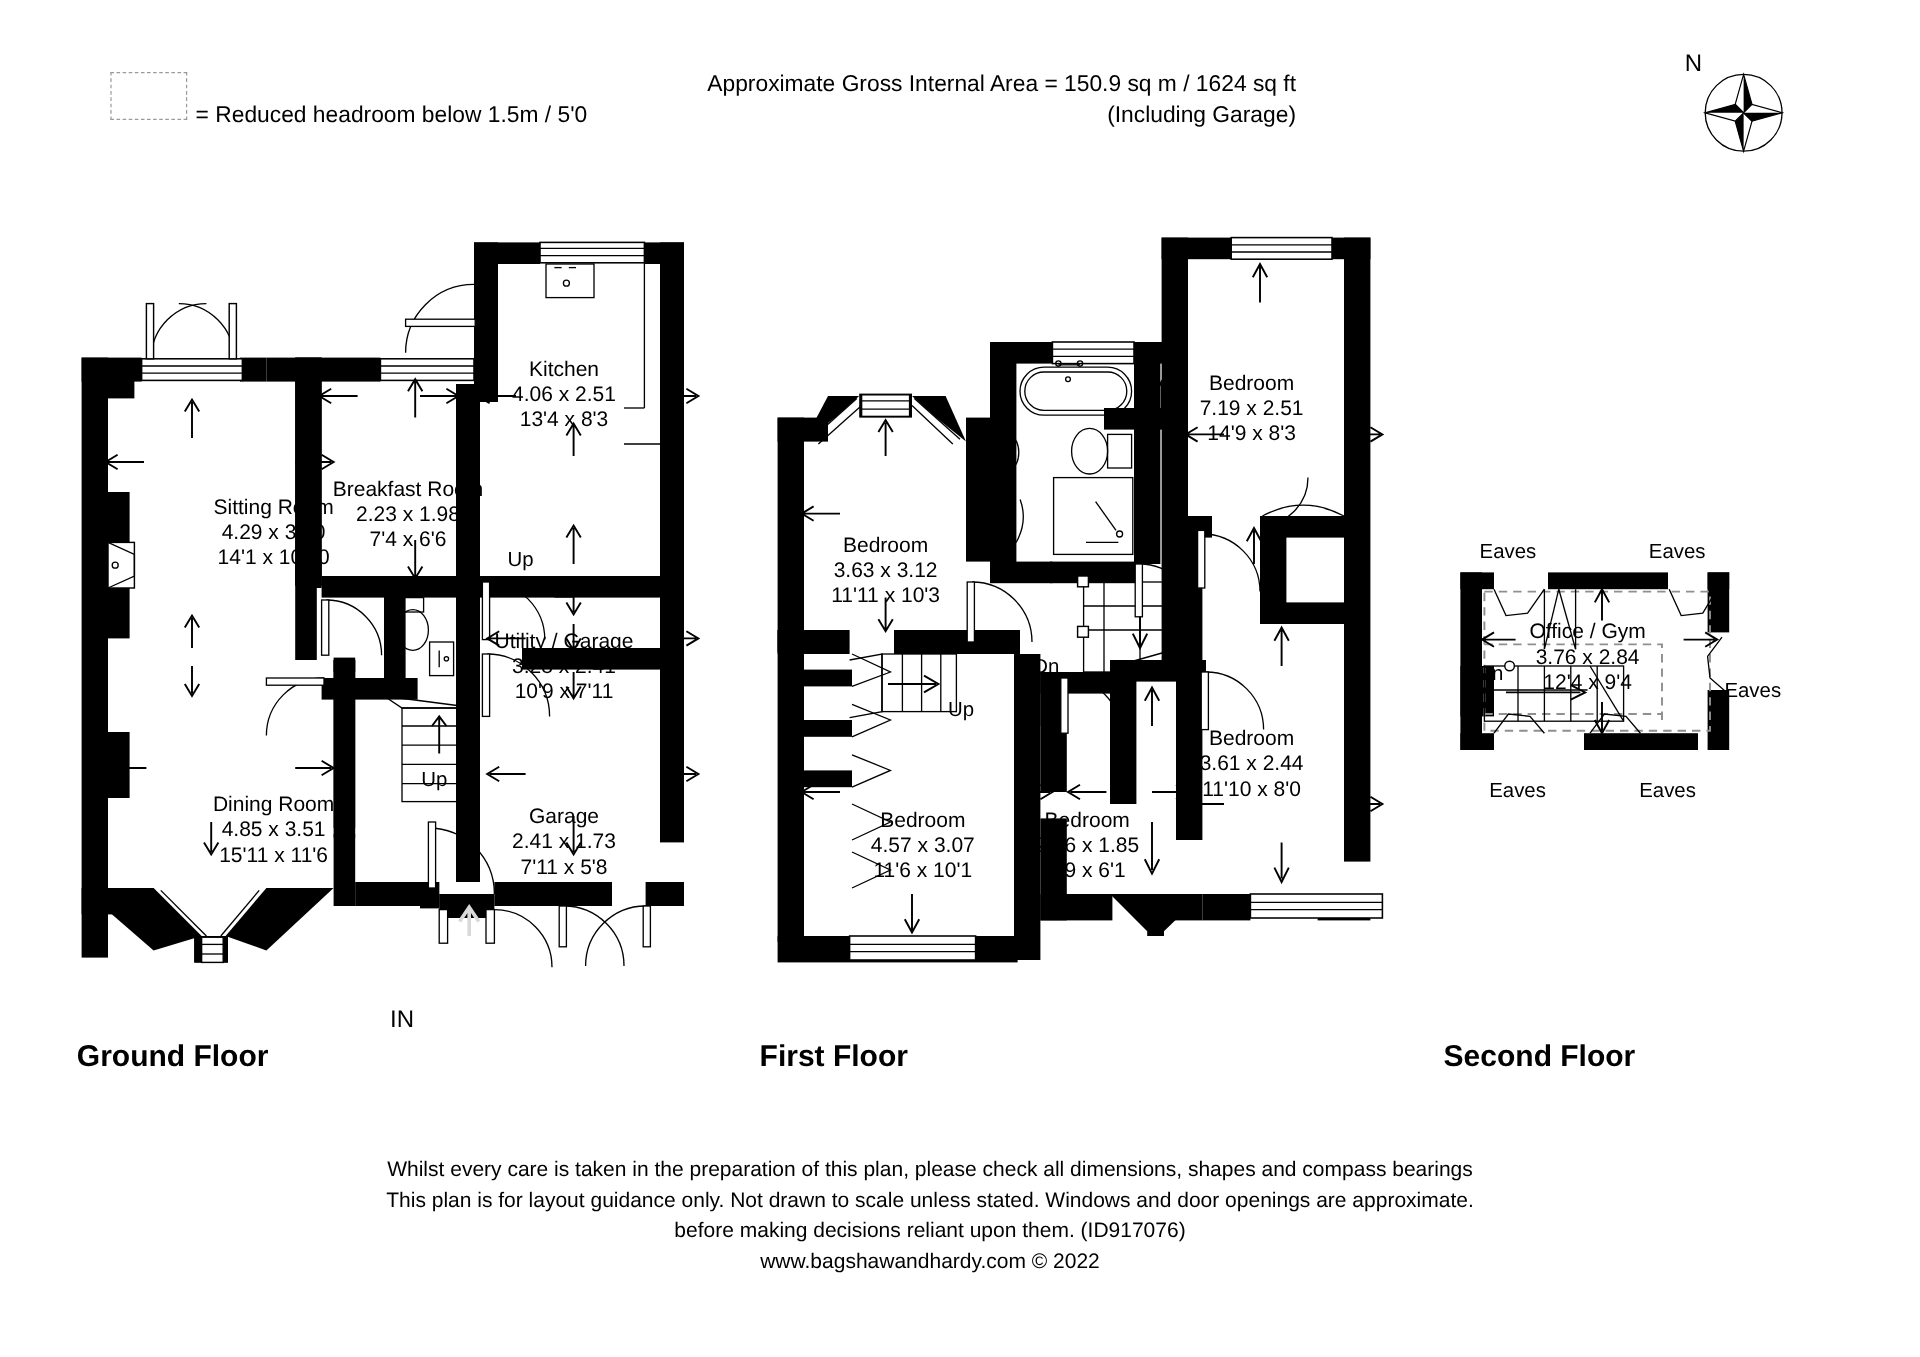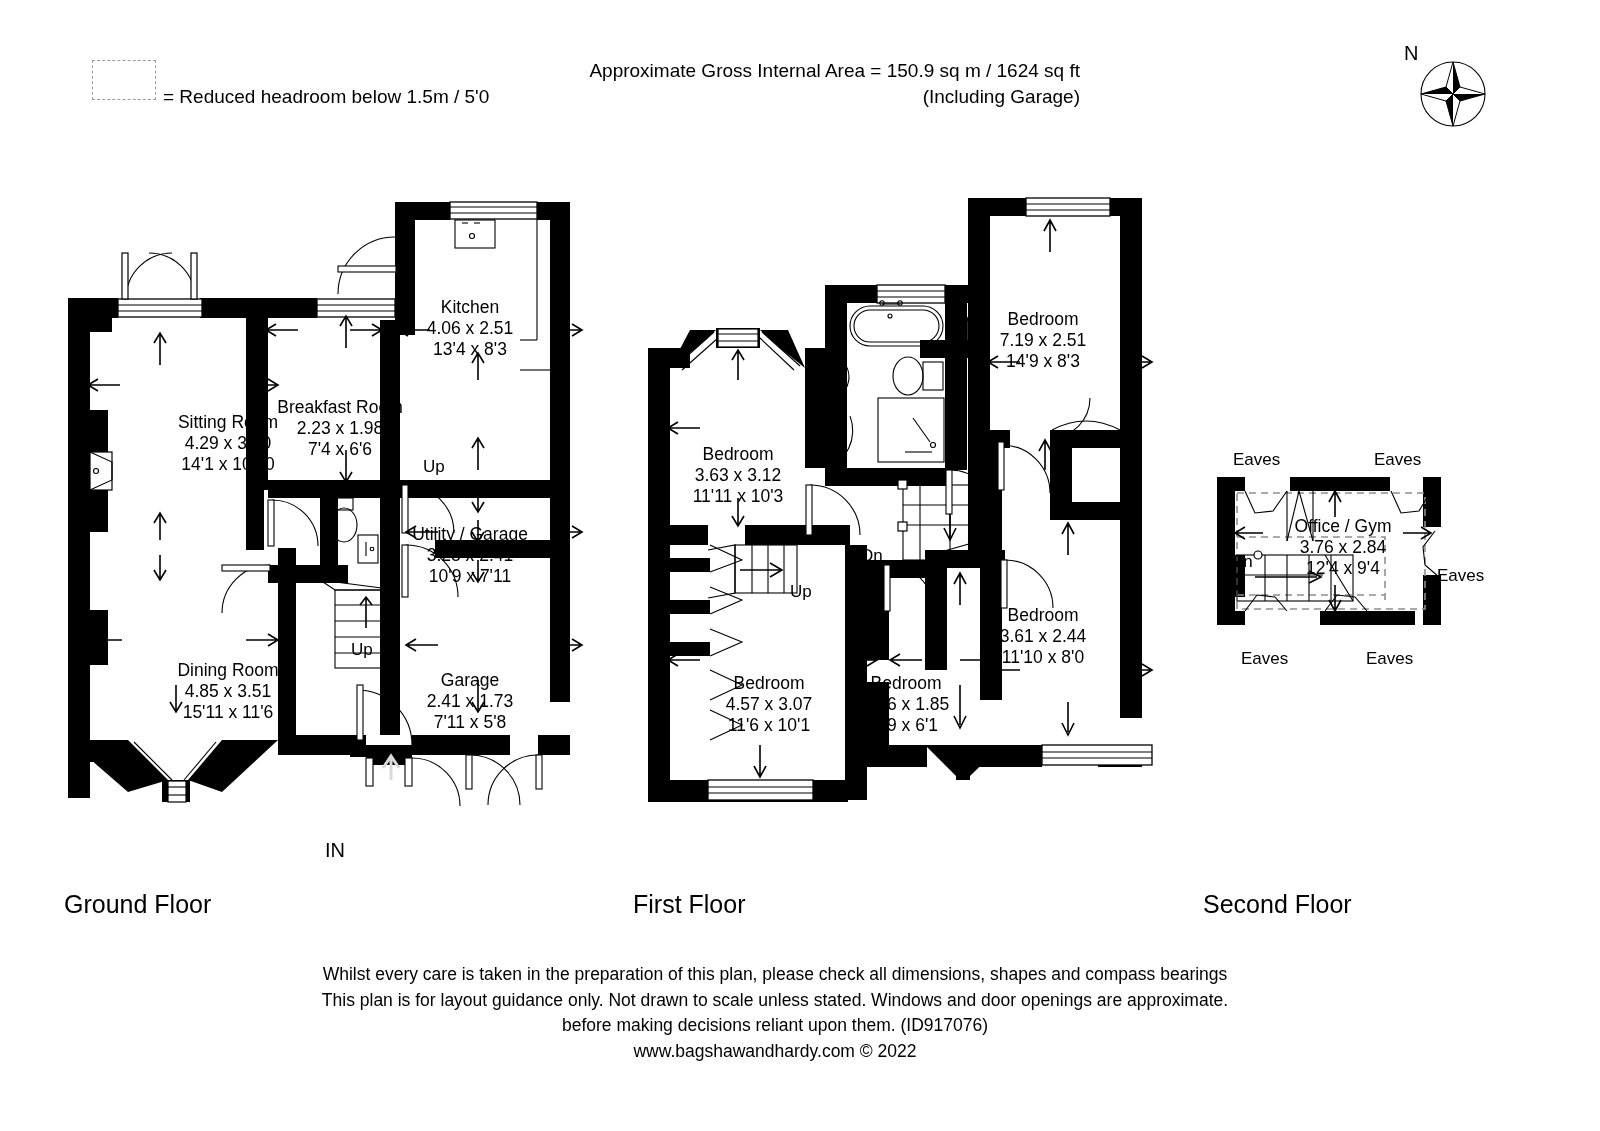--- a/index.html
+++ b/index.html
@@ -58,23 +58,22 @@
   .compass .n-label {
     position: absolute;
     left: 6px; top: 0px;
     font-size: 20px;
   }
 
   
   .floor-label {
     position: absolute;
     font-size: 25px;
-    font-weight: normal;
+    font-weight: bold;
     white-space: nowrap;
-    margin-top: 24px;
   }
 
   
   .room-label {
     position: absolute;
     text-align: center;
     font-size: 17.5px;
     line-height: 21px;
     white-space: nowrap;
     transform: translateX(-50%);
@@ -616,21 +615,21 @@
       <line x1="118" y1="36" x2="118" y2="86"></line>
     </g>
     <g class="arrow">
       <path d="M 140,38 L 140,62 M 134,47 L 140,36 L 146,47"></path>
       <path d="M 42,78 L 68,78 M 50,72 L 40,78 L 50,84"></path>
       <path d="M 208,78 L 234,78 M 226,72 L 236,78 L 226,84"></path>
       <path d="M 140,130 L 140,154 M 134,145 L 140,156 L 146,145"></path>
     </g>
   </svg>
 
-  <div class="room-label" style="left:1323px; top:516px;margin-left:20px;">
+  <div class="room-label" style="left:1323px; top:516px;">
     <div class="rl-name">Office / Gym</div>
     <div class="rl-dim">3.76 x 2.84</div>
     <div class="rl-dim">12'4 x 9'4</div>
   </div>
   <div class="small-label" style="left:1231px; top:552px;">Dn</div>
   <div class="eaves-label" style="left:1233px; top:450px;">Eaves</div>
   <div class="eaves-label" style="left:1374px; top:450px;">Eaves</div>
   <div class="eaves-label" style="left:1437px; top:566px;">Eaves</div>
   <div class="eaves-label" style="left:1241px; top:649px;">Eaves</div>
   <div class="eaves-label" style="left:1366px; top:649px;">Eaves</div>

